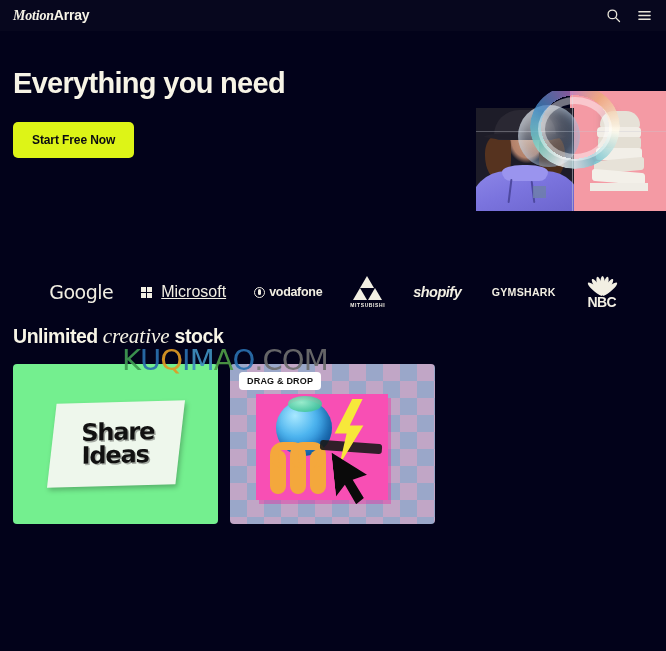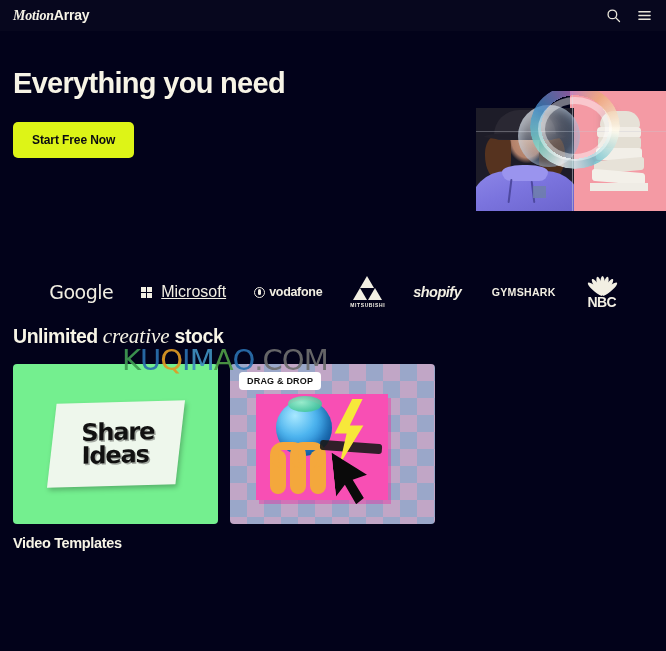--- a/index.html
+++ b/index.html
@@ -586,21 +586,20 @@
 
 <div class="cards">
 
   <div>
     <div class="card-thumb c1">
       <div class="paper">
         <div class="paper-txt">Share</div>
         <div class="paper-txt">Ideas</div>
       </div>
     </div>
-    <div class="card-title">Video Templates</div>
   </div>
 
 
   <div>
     <div class="card-thumb c3">
       <div class="dd-badge">DRAG &amp; DROP</div>
       <div class="pink-rect"></div>
       <div class="sphere"></div>
       <div class="sphere-top"></div>
       <div class="morange">

